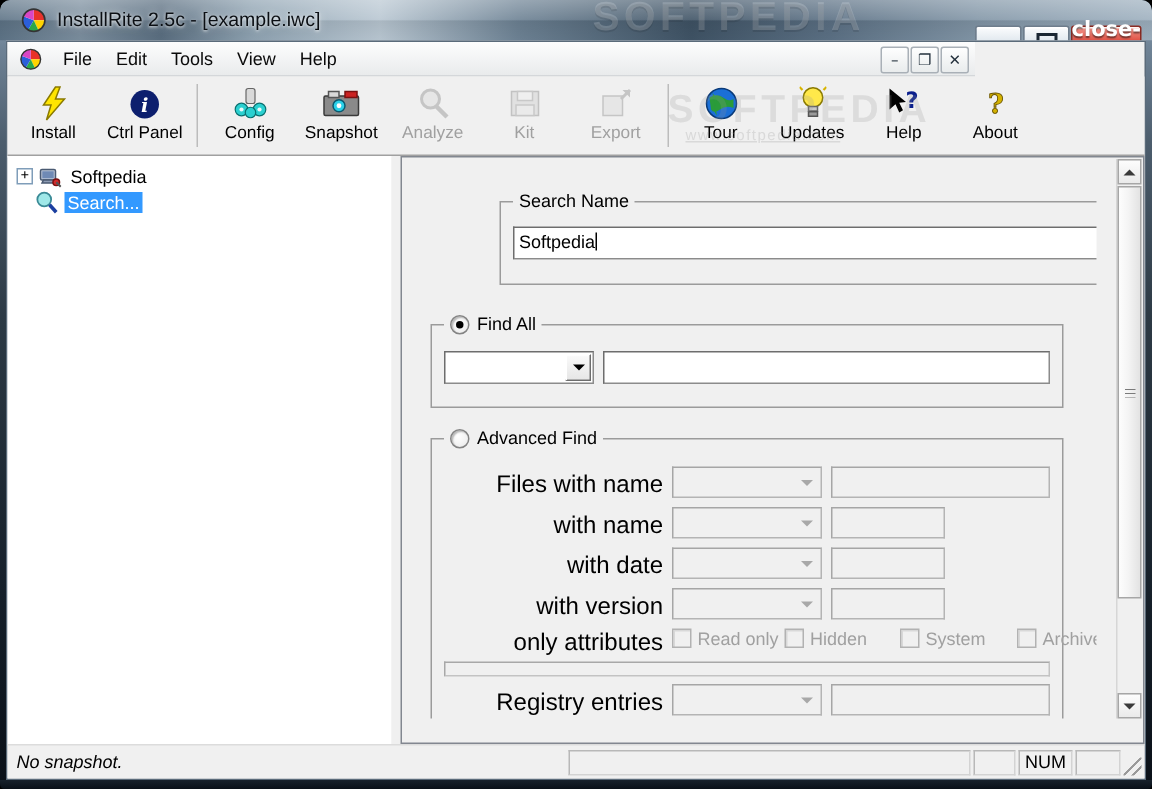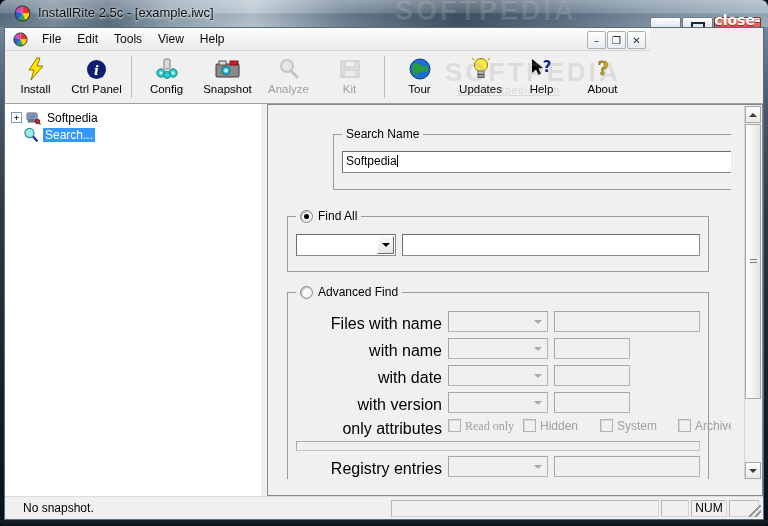--- a/index.html
+++ b/index.html
@@ -442,20 +442,30 @@
           <div class="tb-icon">
             <svg width="20" height="20" viewBox="0 0 20 20">
                 <rect x="1" y="2" width="18" height="16" fill="#c9c9c9" stroke="#7a7a7a"></rect>
                 <rect x="5" y="2" width="10" height="6" fill="#efefef" stroke="#8a8a8a"></rect>
                 <rect x="4" y="11" width="12" height="7" fill="#e2e2e2" stroke="#8a8a8a"></rect>
               </svg>
           </div>
           <div class="tb-label">Kit</div>
         </div>
 
+        <div class="tb-item disabled">
+          <div class="tb-icon">
+            <svg width="22" height="22" viewBox="0 0 22 22">
+                <rect x="2" y="6" width="13" height="13" fill="#d6d6d6" stroke="#808080"></rect>
+                <path d="M14 8 L20 2" stroke="#808080" stroke-width="2"></path>
+                <polygon points="20,2 20,7 15,2" fill="#808080"></polygon>
+              </svg>
+          </div>
+          <div class="tb-label">Export</div>
+        </div>
         <div class="tb-sep"></div>
 
         <div class="tb-item">
           <div class="tb-icon">
             <svg width="22" height="22" viewBox="0 0 22 22">
                 <circle cx="11" cy="11" r="10" fill="#1b6fd6"></circle>
                 <path d="M3 7 Q8 4 12 7 Q16 10 19 8 L19 14 Q14 12 10 15 Q6 18 4 15 Z" fill="#2a9b3a"></path>
                 <path d="M5 4 Q9 8 7 12 Q5 16 8 19" fill="#2a9b3a"></path>
                 <circle cx="11" cy="11" r="10" fill="none" stroke="#0a3a78" stroke-width="1"></circle>
               </svg>
@@ -580,21 +590,21 @@
               <div class="fieldlabel" style="left:14px; top:103px; width:140px;">with version</div>
               <div class="combo disabled" style="left:160px; top:99px; width:100px; height:21px;">
                 <div class="combo-btn">
                   <div class="arrow-dn"></div>
                 </div>
               </div>
               <div class="txt disabled" style="left:266px; top:99px; width:76px; height:21px;"></div>
 
               <div class="fieldlabel" style="left:14px; top:127px; width:140px;">only attributes</div>
               <div class="cb" style="left:160px; top:126px;"></div>
-              <div class="cb-label" style="left:177px; top:126px;font-family:Liberation Serif, serif;">Read only</div>
+              <div class="cb-label" style="left:177px; top:126px;">Read only</div>
               <div class="cb" style="left:235px; top:126px;"></div>
               <div class="cb-label" style="left:252px; top:126px;">Hidden</div>
               <div class="cb" style="left:312px; top:126px;"></div>
               <div class="cb-label" style="left:329px; top:126px;">System</div>
               <div class="cb" style="left:390px; top:126px;"></div>
               <div class="cb-label" style="left:407px; top:126px;">Archived</div>
 
               <div class="hr-sunken" style="left:8px; top:148px; width:404px;"></div>
 
               <div class="fieldlabel" style="left:14px; top:167px; width:140px;">Registry entries</div>
@@ -631,21 +641,21 @@
           <div class="hs-thumb">
             <div class="grip-h"></div>
           </div>
         </div>
         <div class="hs-btn">
           <div class="tri-rt"></div>
         </div>
       </div>
 
       <div class="statusbar">
-        <div class="sb-pane" style="width:370px; margin-left:14px; border:none;">No snapshot.</div>
+        <div class="sb-pane" style="width:370px; margin-left:2px; border:none;font-style:italic;">No snapshot.</div>
         <div class="sb-pane" style="width:268px;"></div>
         <div class="sb-pane" style="width:28px;"></div>
         <div class="sb-pane" style="width:36px; justify-content:center;">NUM</div>
         <div class="sb-pane" style="width:30px;"></div>
         <div class="sb-grip"></div>
       </div>
 
     </div>
 
     <div class="bottom-strip"></div>

